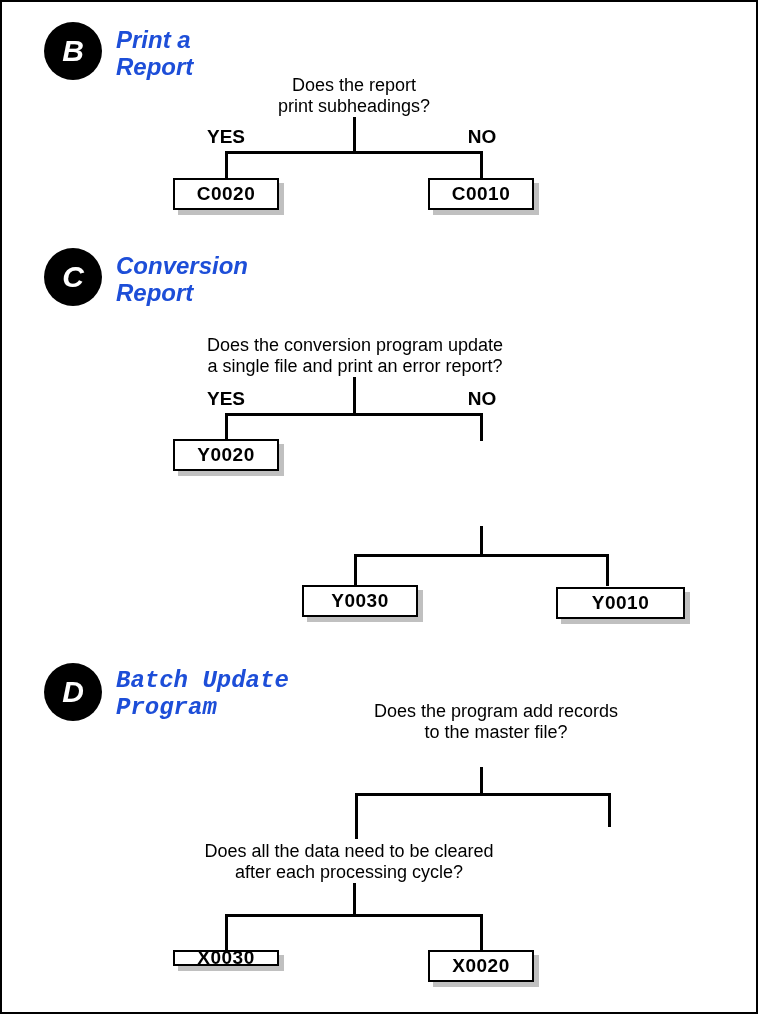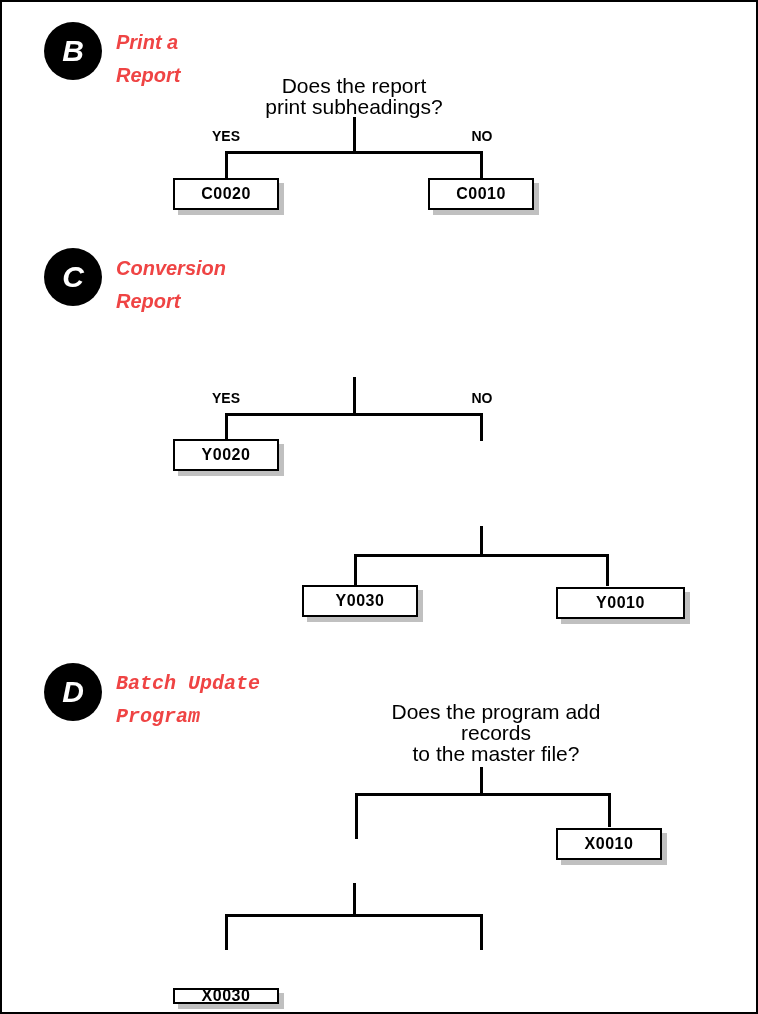--- a/index.html
+++ b/index.html
@@ -33,55 +33,55 @@
     font-size: 30px;
     line-height: 58px;
     text-align: center;
     font-family: "Liberation Sans", sans-serif;
   }
   .sec-title {
     position: absolute;
     font-family: "Liberation Sans", sans-serif;
     font-weight: bold;
     font-style: italic;
-    font-size: 20px;
-    line-height: 33px;
-    color: #ef4444;
+    font-size: 24px;
+    line-height: 27px;
+    color: #1d4ed8;
     white-space: pre-line;
   }
   
   .question {
     position: absolute;
     font-family: "Liberation Sans", sans-serif;
-    font-size: 21px;
+    font-size: 18px;
     line-height: 21px;
     color: #000000;
     text-align: center;
     white-space: pre-line;
   }
   
   .branch-label {
     position: absolute;
     font-family: "Liberation Sans", sans-serif;
     font-weight: bold;
-    font-size: 14px;
+    font-size: 19px;
     line-height: 19px;
     color: #000000;
     text-align: center;
   }
   
   .node {
     position: absolute;
     box-sizing: border-box;
     background: #ffffff;
     border: 2px solid #000000;
     box-shadow: 5px 5px 0 0 #c0c0c0;
     font-family: "Liberation Sans", sans-serif;
     font-weight: bold;
-    font-size: 16px;
+    font-size: 19px;
     color: #000000;
     text-align: center;
     display: flex;
     align-items: center;
     justify-content: center;
     letter-spacing: 0.5px;
   }
   
   .vline {
     position: absolute;
@@ -117,20 +117,22 @@
   <div class="branch-label" style="left:184px; top:125px; width:80px;">YES</div>
   <div class="branch-label" style="left:440px; top:125px; width:80px;">NO</div>
 
   <div class="node" style="left:171px; top:176px; width:106px; height:32px;">C0020</div>
   <div class="node" style="left:426px; top:176px; width:106px; height:32px;">C0010</div>
 
   <div class="badge" style="left:42px; top:246px;">C</div>
   <div class="sec-title" style="left:114px; top:250px;">Conversion
 Report</div>
 
+  <div class="question" style="left:176px; top:333px; width:354px;">Does the conversion program update
+a single file and print an error report?</div>
 
   <div class="vline" style="left:351px; top:375px; height:38px;"></div>
   <div class="hline" style="left:223px; top:411px; width:258px;"></div>
   <div class="vline" style="left:223px; top:411px; height:28px;"></div>
   <div class="vline" style="left:478px; top:411px; height:28px;"></div>
 
   <div class="branch-label" style="left:184px; top:387px; width:80px;">YES</div>
   <div class="branch-label" style="left:440px; top:387px; width:80px;">NO</div>
 
   <div class="node" style="left:171px; top:437px; width:106px; height:32px;text-align:center;">Y0020</div>
@@ -149,23 +151,25 @@
 Program</div>
 
   <div class="question" style="left:355px; top:699px; width:278px;">Does the program add records
 to the master file?</div>
 
   <div class="vline" style="left:478px; top:765px; height:28px;"></div>
   <div class="hline" style="left:353px; top:791px; width:256px;"></div>
   <div class="vline" style="left:353px; top:791px; height:46px;"></div>
   <div class="vline" style="left:606px; top:791px; height:34px;"></div>
 
-  <div class="node" style="left:554px; top:826px; width:106px; height:32px;">X0010</div>
 
+  <div class="question" style="left:177px; top:839px; width:340px;">Does all the data need to be cleared
+after each processing cycle?</div>
 
   <div class="vline" style="left:351px; top:881px; height:33px;"></div>
   <div class="hline" style="left:223px; top:912px; width:258px;"></div>
   <div class="vline" style="left:223px; top:912px; height:36px;"></div>
   <div class="vline" style="left:478px; top:912px; height:36px;"></div>
 
-  <div class="node" style="left:171px; top:986px; width:106px; height:16px;">X0030</div>
+  <div class="node" style="left:171px; top:948px; width:106px; height:16px;">X0030</div>
+  <div class="node" style="left:426px; top:948px; width:106px; height:32px;">X0020</div>
 
 </div>
 
 </body></html>

